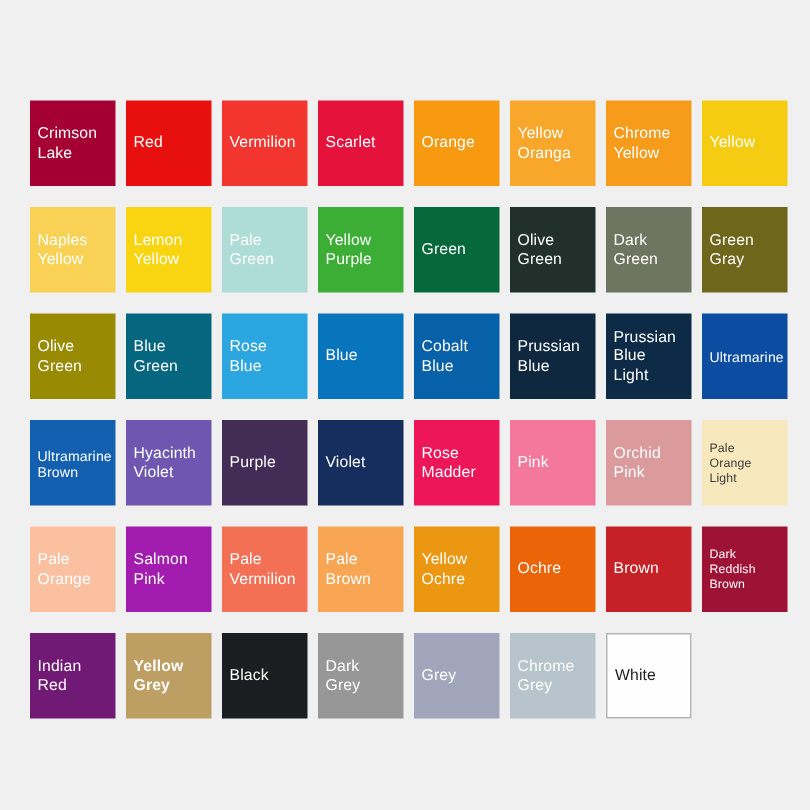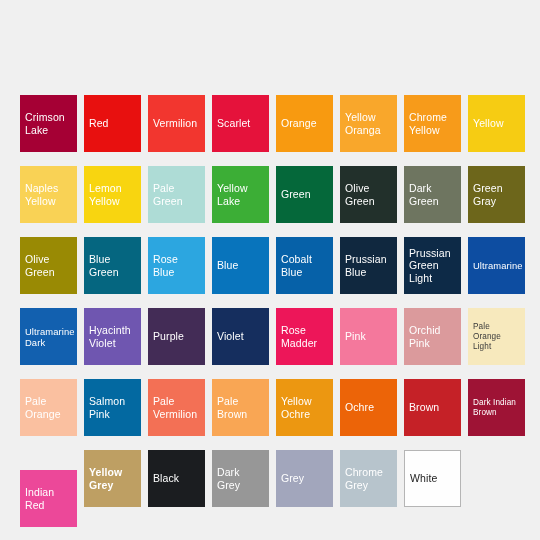--- a/index.html
+++ b/index.html
@@ -12,21 +12,21 @@
     height: 540px;
     background: #f0f0f0;
     font-family: "Liberation Sans", sans-serif;
     overflow: hidden;
   }
   #palette-board {
     position: relative;
     width: 540px;
     height: 540px;
     box-sizing: border-box;
-    padding: 95px 0 0 20px;
+    padding: 67px 0 0 20px;
   }
   #swatch-grid {
     display: grid;
     grid-template-columns: repeat(8, 57px);
     grid-template-rows: repeat(6, 57px);
     column-gap: 7px;
     row-gap: 14px;
   }
   .swatch {
     position: relative;
@@ -93,21 +93,21 @@
       <div class="swatch" style="background-color: rgb(249, 210, 85);">
         <span class="swatch-label" style="color: rgb(255, 255, 255);">Naples Yellow</span>
       </div>
       <div class="swatch" style="background-color: rgb(248, 213, 16);">
         <span class="swatch-label" style="color: rgb(255, 255, 255);">Lemon Yellow</span>
       </div>
       <div class="swatch" style="background-color: rgb(174, 220, 214);">
         <span class="swatch-label" style="color: rgb(255, 255, 255);">Pale Green</span>
       </div>
       <div class="swatch" style="background-color: rgb(60, 174, 54);">
-        <span class="swatch-label" style="color: rgb(255, 255, 255);">Yellow Lake</span>
+        <span class="swatch-label" style="color: rgb(255, 255, 255);">Yellow Purple</span>
       </div>
       <div class="swatch" style="background-color: rgb(5, 104, 58);">
         <span class="swatch-label" style="color: rgb(255, 255, 255);">Green</span>
       </div>
       <div class="swatch" style="background-color: rgb(34, 48, 43);">
         <span class="swatch-label" style="color: rgb(255, 255, 255);">Olive Green</span>
       </div>
       <div class="swatch" style="background-color: rgb(110, 117, 96);">
         <span class="swatch-label" style="color: rgb(255, 255, 255);">Dark Green</span>
       </div>
@@ -126,27 +126,27 @@
       <div class="swatch" style="background-color: rgb(8, 116, 188);">
         <span class="swatch-label" style="color: rgb(255, 255, 255);">Blue</span>
       </div>
       <div class="swatch" style="background-color: rgb(6, 97, 168);">
         <span class="swatch-label" style="color: rgb(255, 255, 255);">Cobalt Blue</span>
       </div>
       <div class="swatch" style="background-color: rgb(16, 40, 63);">
         <span class="swatch-label" style="color: rgb(255, 255, 255);">Prussian Blue</span>
       </div>
       <div class="swatch" style="background-color: rgb(13, 42, 71);">
-        <span class="swatch-label" style="color: rgb(255, 255, 255);">Prussian Green Light</span>
+        <span class="swatch-label" style="color: rgb(255, 255, 255);">Prussian Blue Light</span>
       </div>
       <div class="swatch small-text" style="background-color: rgb(13, 77, 161);">
         <span class="swatch-label" style="color: rgb(255, 255, 255);">Ultramarine</span>
       </div>
       <div class="swatch small-text" style="background-color: rgb(18, 96, 175);">
-        <span class="swatch-label" style="color: rgb(255, 255, 255);">Ultramarine Dark</span>
+        <span class="swatch-label" style="color: rgb(255, 255, 255);">Ultramarine Brown</span>
       </div>
       <div class="swatch" style="background-color: rgb(111, 86, 176);">
         <span class="swatch-label" style="color: rgb(255, 255, 255);">Hyacinth Violet</span>
       </div>
       <div class="swatch" style="background-color: rgb(67, 44, 86);">
         <span class="swatch-label" style="color: rgb(255, 255, 255);">Purple</span>
       </div>
       <div class="swatch" style="background-color: rgb(21, 46, 94);">
         <span class="swatch-label" style="color: rgb(255, 255, 255);">Violet</span>
       </div>
@@ -158,42 +158,42 @@
       </div>
       <div class="swatch" style="background-color: rgb(219, 154, 156);">
         <span class="swatch-label" style="color: rgb(255, 255, 255);">Orchid Pink</span>
       </div>
       <div class="swatch tiny-text" style="background-color: rgb(247, 233, 189);">
         <span class="swatch-label" style="color: rgb(59, 59, 59);">Pale Orange Light</span>
       </div>
       <div class="swatch" style="background-color: rgb(250, 192, 160);">
         <span class="swatch-label" style="color: rgb(255, 255, 255);">Pale Orange</span>
       </div>
-      <div class="swatch" style="background-color: #0369a1;">
+      <div class="swatch" style="background-color: #a21caf;">
         <span class="swatch-label" style="color: rgb(255, 255, 255);">Salmon Pink</span>
       </div>
       <div class="swatch" style="background-color: rgb(243, 112, 85); justify-content: flex-end;">
         <span class="swatch-label" style="color: rgb(255, 255, 255);">Pale Vermilion</span>
       </div>
       <div class="swatch" style="background-color: rgb(249, 166, 84); justify-content: flex-end;">
         <span class="swatch-label" style="color: rgb(255, 255, 255);">Pale Brown</span>
       </div>
       <div class="swatch" style="background-color: rgb(236, 151, 17);">
         <span class="swatch-label" style="color: rgb(255, 255, 255);">Yellow Ochre</span>
       </div>
       <div class="swatch" style="background-color: rgb(236, 100, 8);">
         <span class="swatch-label" style="color: rgb(255, 255, 255);">Ochre</span>
       </div>
       <div class="swatch" style="background-color: rgb(197, 33, 39);">
         <span class="swatch-label" style="color: rgb(255, 255, 255);">Brown</span>
       </div>
       <div class="swatch tiny-text" style="background-color: rgb(158, 19, 53);">
-        <span class="swatch-label" style="color: rgb(255, 255, 255);">Dark Indian Brown</span>
-      </div>
-      <div class="swatch" style="background-color: #ec4899; margin-top: 20px;">
+        <span class="swatch-label" style="color: rgb(255, 255, 255);">Dark Reddish Brown</span>
+      </div>
+      <div class="swatch" style="background-color: #701a75;">
         <span class="swatch-label" style="color: rgb(255, 255, 255);">Indian Red</span>
       </div>
       <div class="swatch" style="background-color: rgb(190, 159, 99);">
         <span class="swatch-label" style="color: rgb(255, 255, 255); font-weight: bold;">Yellow Grey</span>
       </div>
       <div class="swatch" style="background-color: rgb(27, 29, 32);">
         <span class="swatch-label" style="color: rgb(255, 255, 255);">Black</span>
       </div>
       <div class="swatch" style="background-color: rgb(151, 151, 151);">
         <span class="swatch-label" style="color: rgb(255, 255, 255);">Dark Grey</span>

